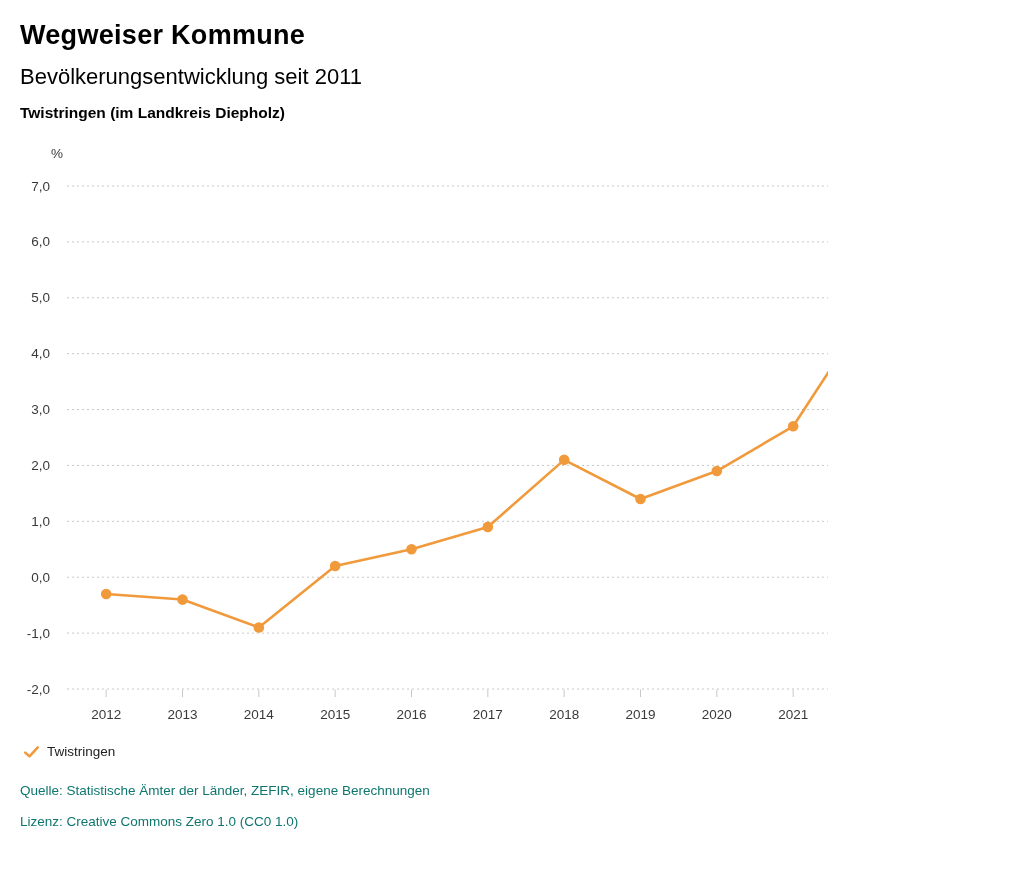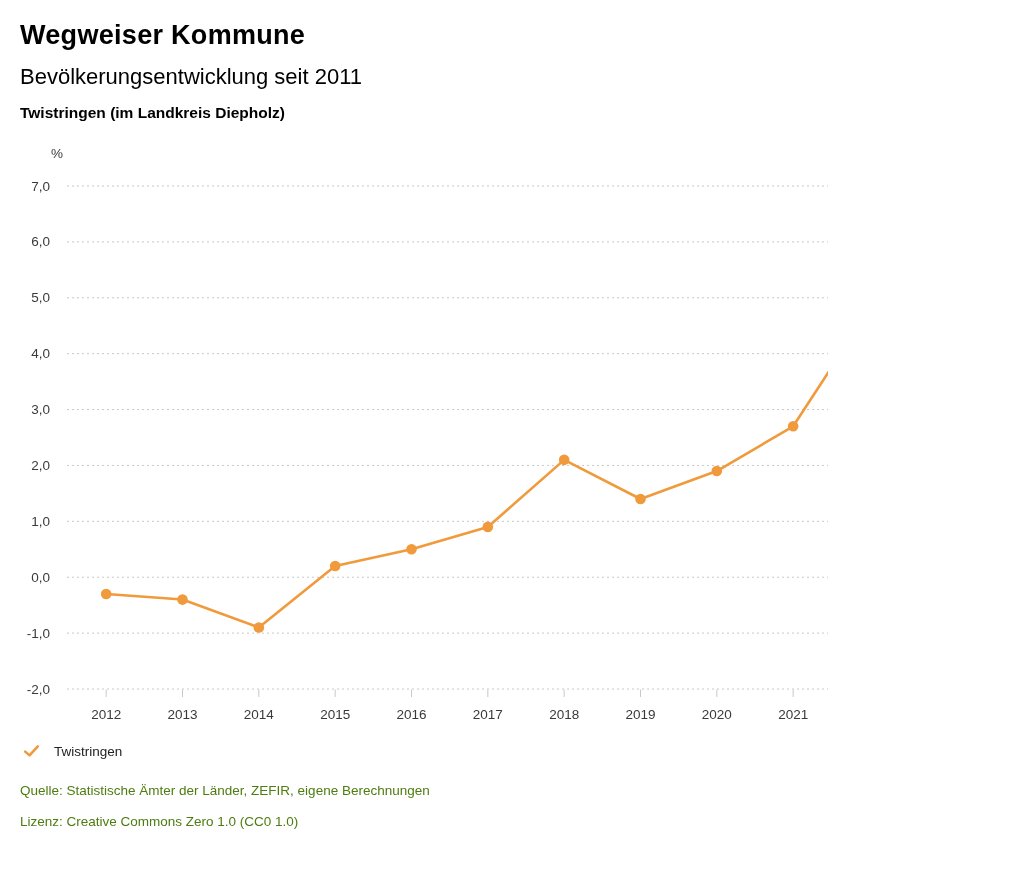--- a/index.html
+++ b/index.html
@@ -37,30 +37,30 @@
     stroke: #c8c8c8;
     stroke-width: 1;
     stroke-dasharray: 2 3;
   }
   .tick { stroke: #c8c8c8; stroke-width: 1; }
   .legend {
     position: absolute; left: 23px; top: 744px;
     display: flex; align-items: center;
   }
   .legend-item {
-    display: inline-flex; align-items: flex-start; gap: 14px;
+    display: inline-flex; align-items: center; gap: 7px;
     cursor: pointer;
   }
   .legend-item .check { display: inline-block; }
   .legend-label { font-size: 13.5px; color: #222222; }
   .footer { position: absolute; left: 20px; top: 784px; }
   .footer p {
     margin: 0 0 17px 0;
     font-size: 13.5px; line-height: 14px;
-    color: #4d7c0f;
+    color: #0f766e;
   }
 </style>
 </head>
 <body>
 
 <div class="page">
 
   <h1 class="title">Wegweiser Kommune</h1>
   <h2 class="subtitle">Bevölkerungsentwicklung seit 2011</h2>
   <h3 class="region">Twistringen (im Landkreis Diepholz)</h3>

